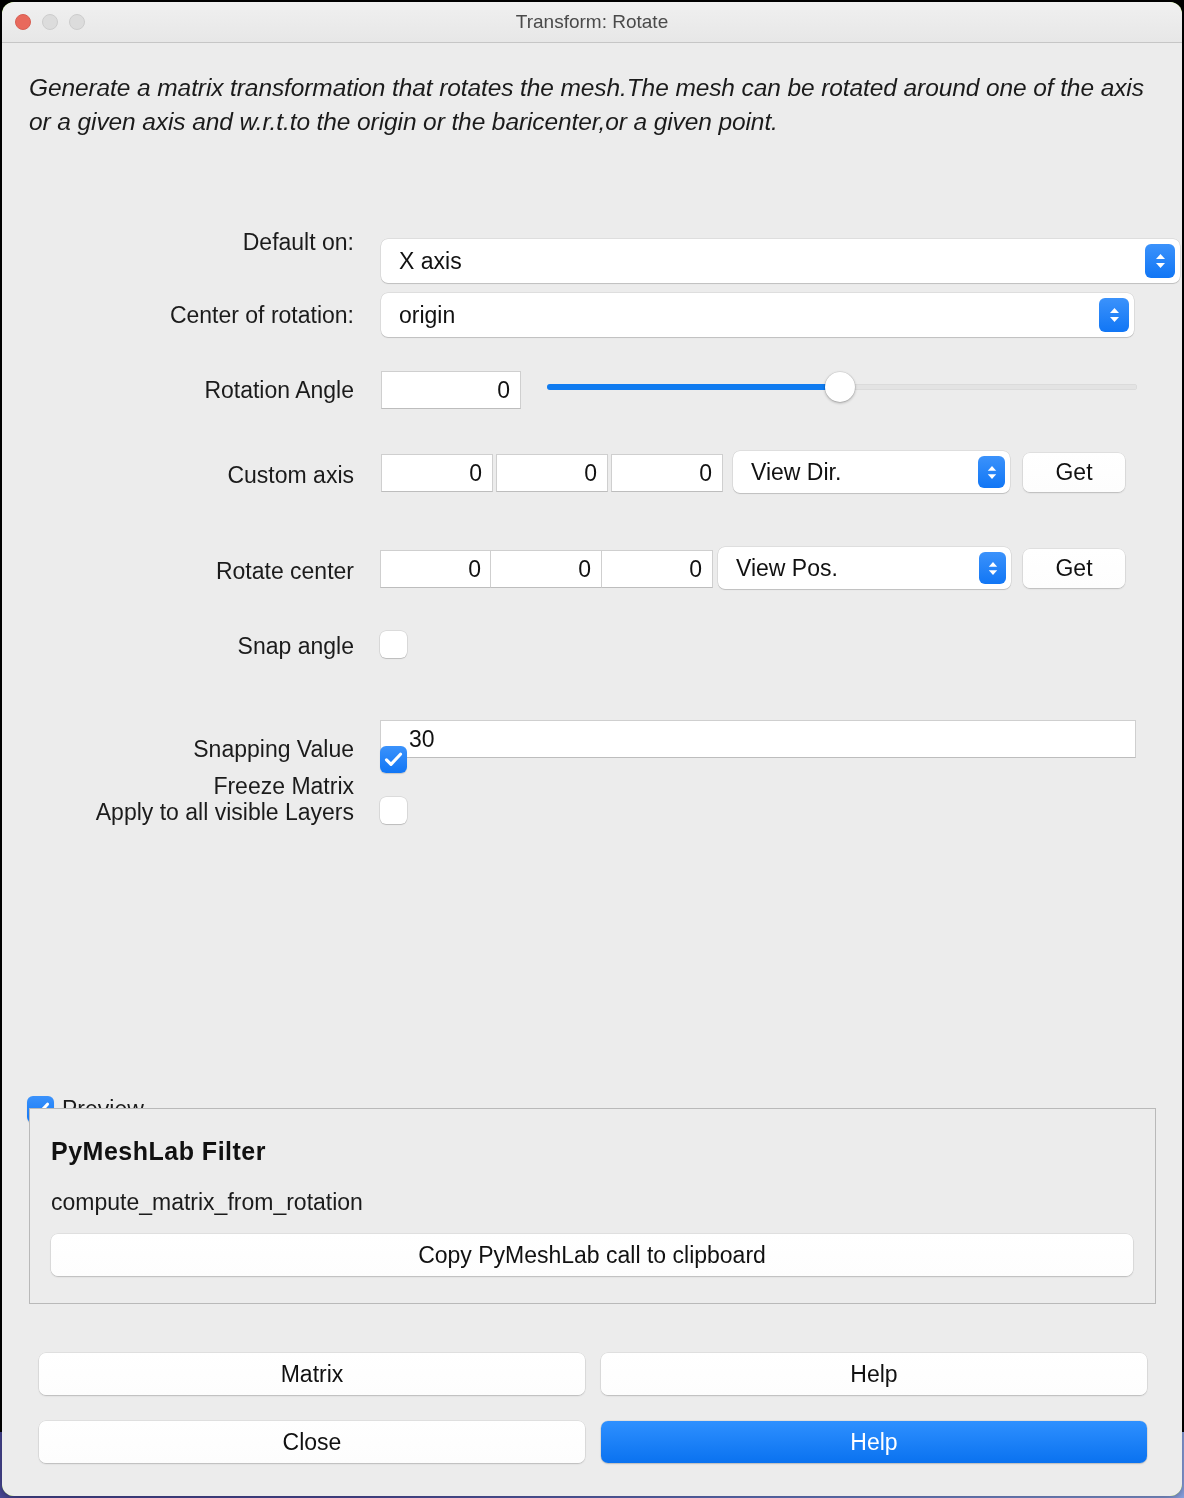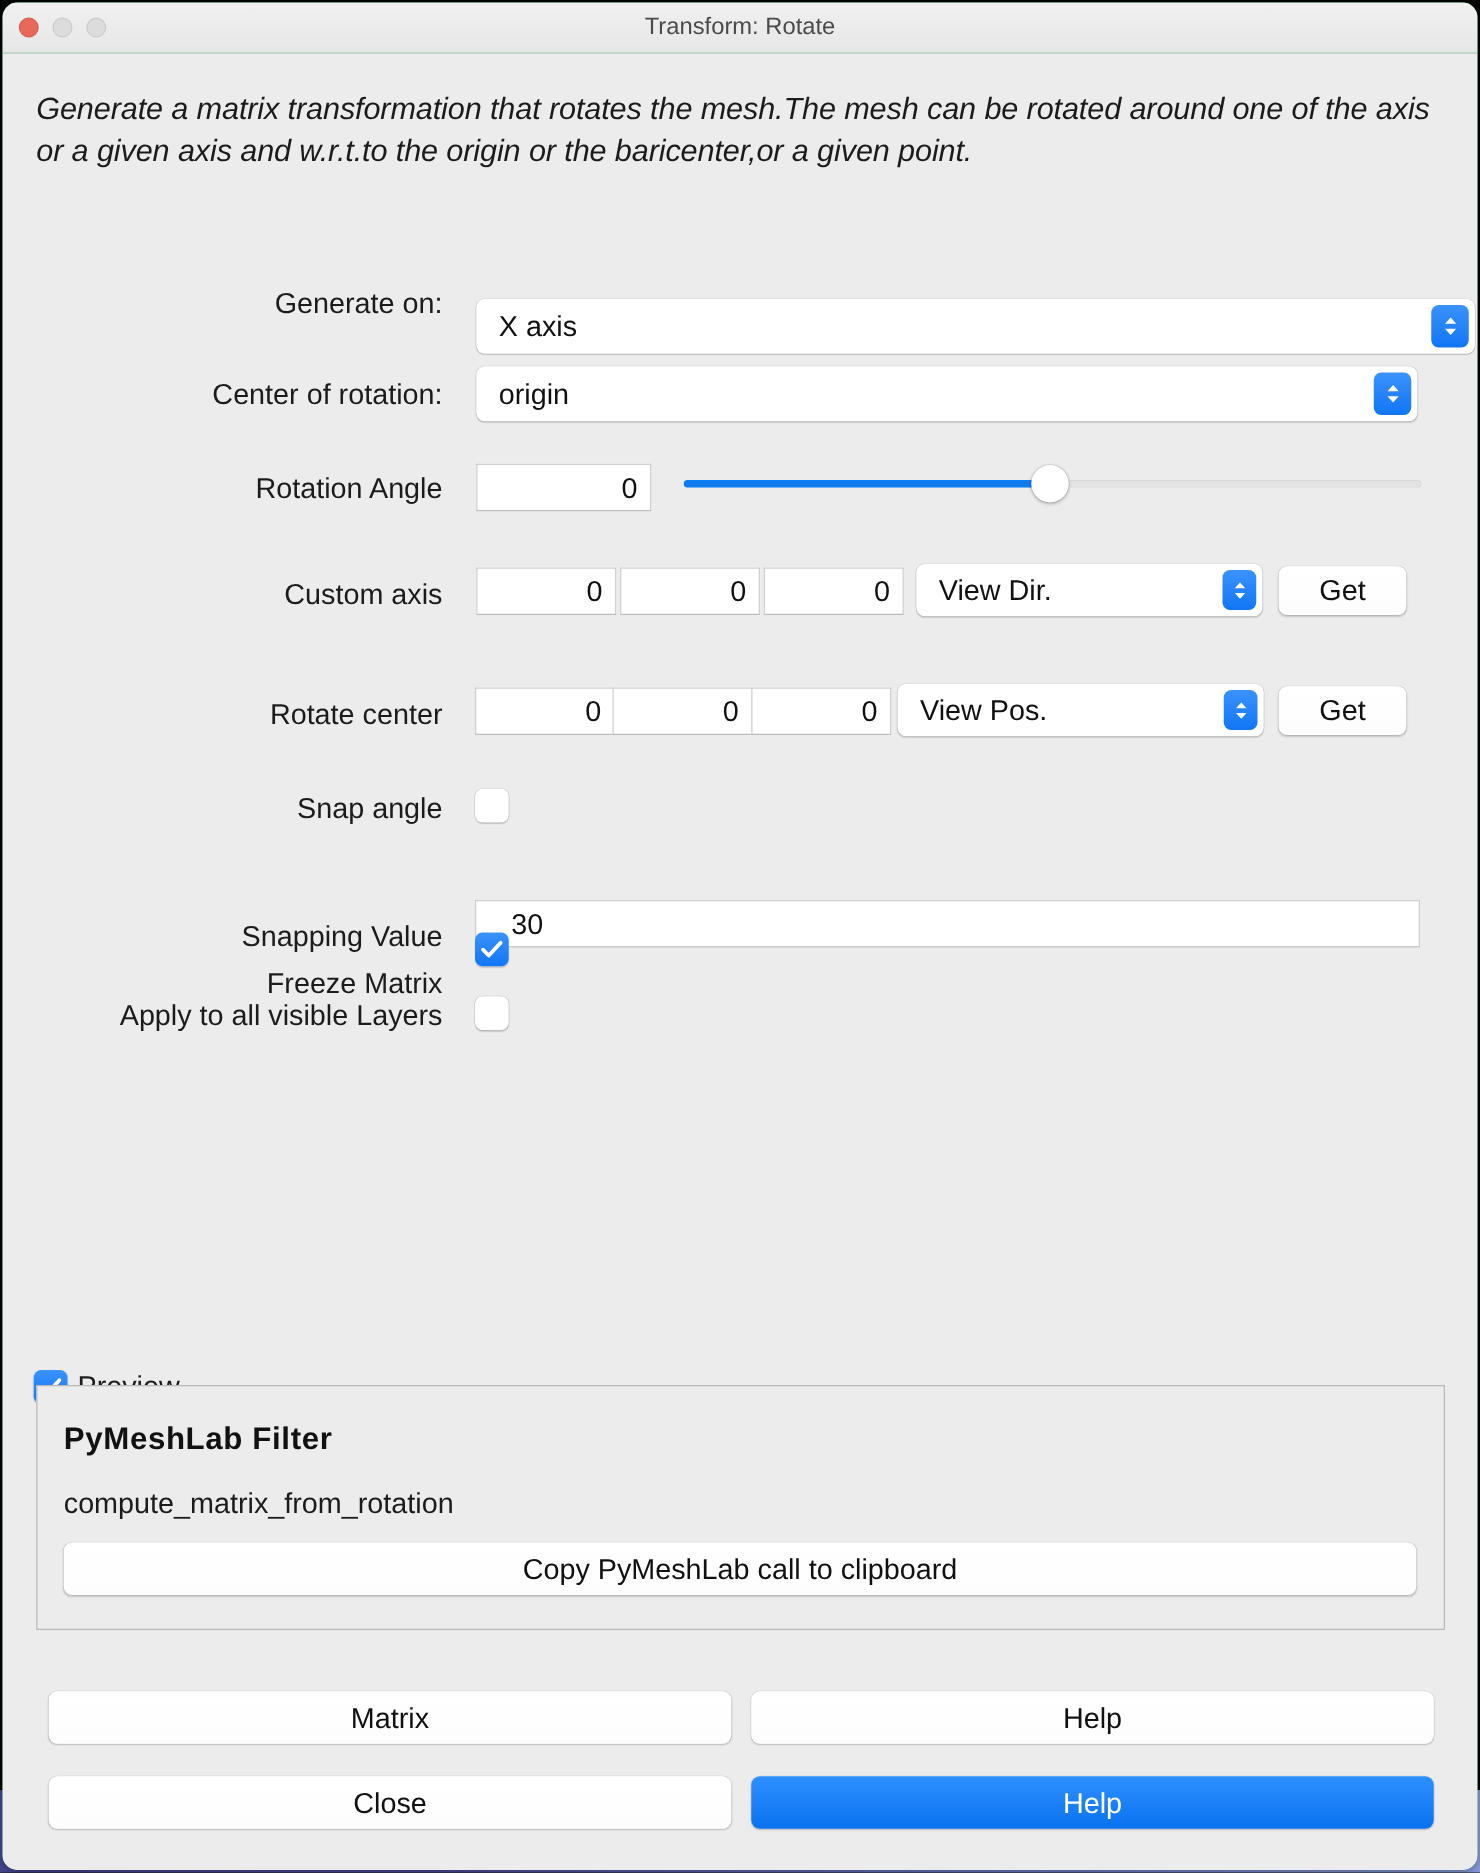--- a/index.html
+++ b/index.html
@@ -29,21 +29,21 @@
     background: linear-gradient(90deg,#4b4a9b 0%, #5351a5 30%, #6d7fd0 65%, #8fa6e8 100%);
   }
 
   
   #window {
     position: absolute;
     left: 2px;
     top: 2px;
     width: 1180px;
     height: 1494px;
-    background: #86efac;
+    background: #84cc16;
     border-radius: 12px;
     overflow: hidden;
     box-shadow: 0 2px 12px rgba(0,0,0,0.45);
   }
 
   
   #titlebar {
     position: relative;
     height: 40px;
     background: linear-gradient(180deg,#f0f0f0 0%, #e7e7e7 100%);
@@ -251,21 +251,21 @@
       <div class="tl min"></div>
       <div class="tl max"></div>
     </div>
     <div id="title-text">Transform: Rotate</div>
   </div>
 
   <div id="content">
 
     <div id="description">Generate a matrix transformation that rotates the mesh.The mesh can be rotated around one of the axis or a given axis and w.r.t.to the origin or the baricenter,or a given point.</div>
 
-    <div class="row-label" style="left:180px; top:186px; width:172px;">Generate on:</div>
+    <div class="row-label" style="left:180px; top:186px; width:172px;">Default on:</div>
     <div class="combo" style="left:379px; top:196px; width:799px; height:44px;text-align:center;">
       <div class="combo-text">X axis</div>
       <div class="chev">
         <svg width="15" height="20" viewBox="0 0 15 20">
           <path d="M7.5 3 L12 8 L3 8 Z" fill="#ffffff"></path>
           <path d="M7.5 17 L12 12 L3 12 Z" fill="#ffffff"></path>
         </svg>
       </div>
     </div>
 

